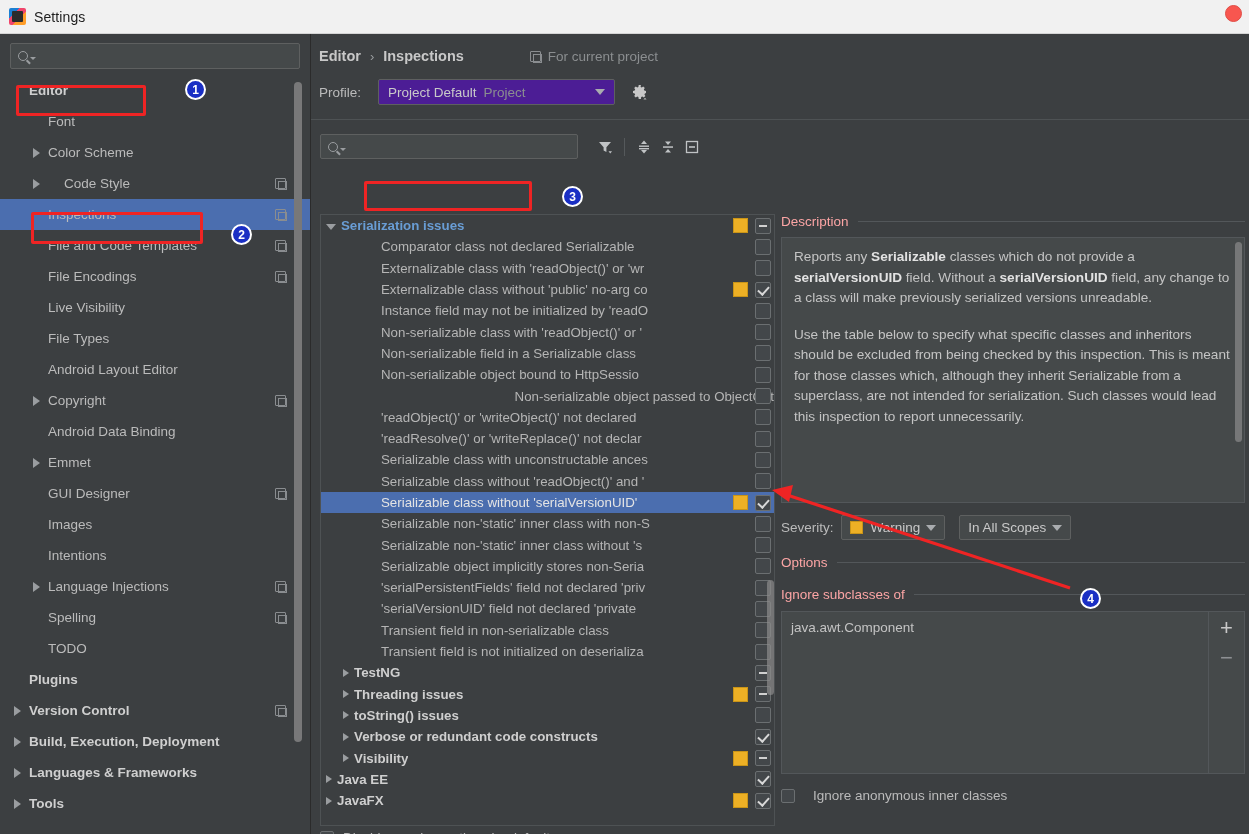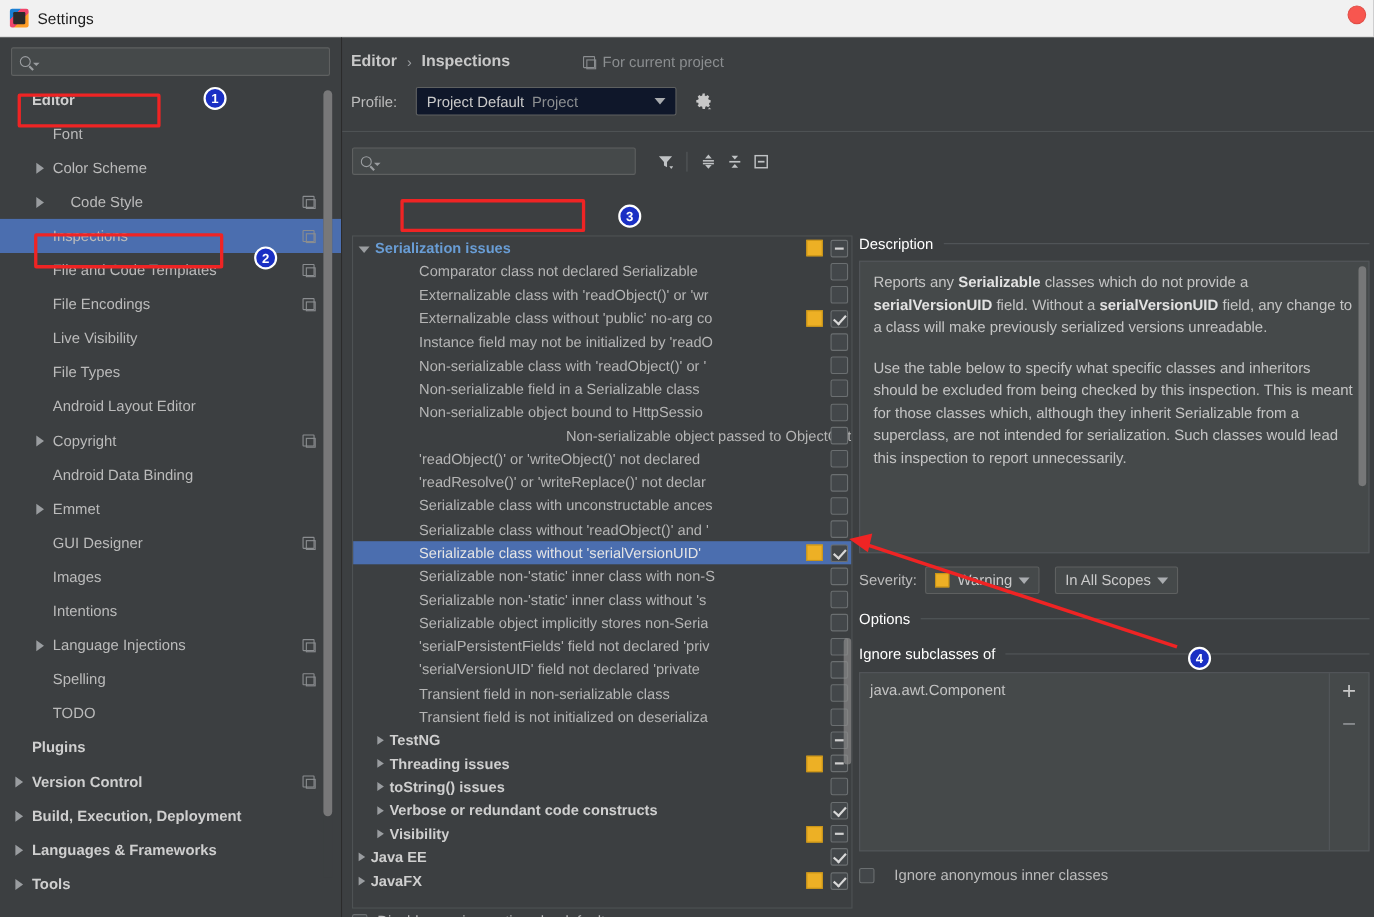--- a/index.html
+++ b/index.html
@@ -118,21 +118,21 @@
     border-radius: 1px; position: relative; margin-right: 7px;
   }
   .proj-ic::before {
     content: ""; position: absolute; left: 2px; top: 2px;
     width: 7px; height: 7px; border: 1px solid #8a8d90;
   }
 
   .profile-row { display: flex; align-items: center; padding: 15px 0 0 8px; }
   .profile-lbl { font-size: 13.5px; color: #bbbbbb; margin-right: 17px; }
   .combo {
-    height: 26px; min-width: 237px; background: #0f172a;
+    height: 26px; min-width: 237px; background: #4c1d95;
     border: 1px solid #5e6060; border-radius: 2px;
     display: flex; align-items: center; padding: 0 6px 0 9px; position: relative;
   }
   .combo .val { font-size: 13.5px; color: #c9c9c9; }
   .combo .sub { font-size: 13.5px; color: #8b8e90; margin-left: 7px; }
   .combo .caret {
     position: absolute; right: 9px; width: 0; height: 0;
     border-left: 5px solid transparent; border-right: 5px solid transparent;
     border-top: 6px solid #a9acaf;
   }
@@ -209,21 +209,21 @@
     width: 14px; height: 14px; border: 1px solid #6b6f71;
     border-radius: 2px; background: #43474a; margin-right: 9px; position: relative;
   }
 
   
   .right {
     position: absolute; left: 470px; top: 180px;
     width: 464px; height: 612px;
   }
   .sec-head {
-    display: flex; align-items: center; font-size: 13.5px; color: #ffffff; gap: 9px;
+    display: flex; align-items: center; font-size: 13.5px; color: #fca5a5; gap: 9px;
   }
   .sec-line { flex: 1; height: 1px; background: #51555700; border-top: 1px solid #53575a; }
   .desc-box {
     margin-top: 8px; height: 266px; background: #45494a;
     border: 1px solid #53575a; padding: 9px 12px 0 12px;
     position: relative; overflow: hidden;
   }
   .desc-box p {
     font-size: 13.6px; line-height: 20.5px; color: #c4c4c4; margin-bottom: 16px;
   }

